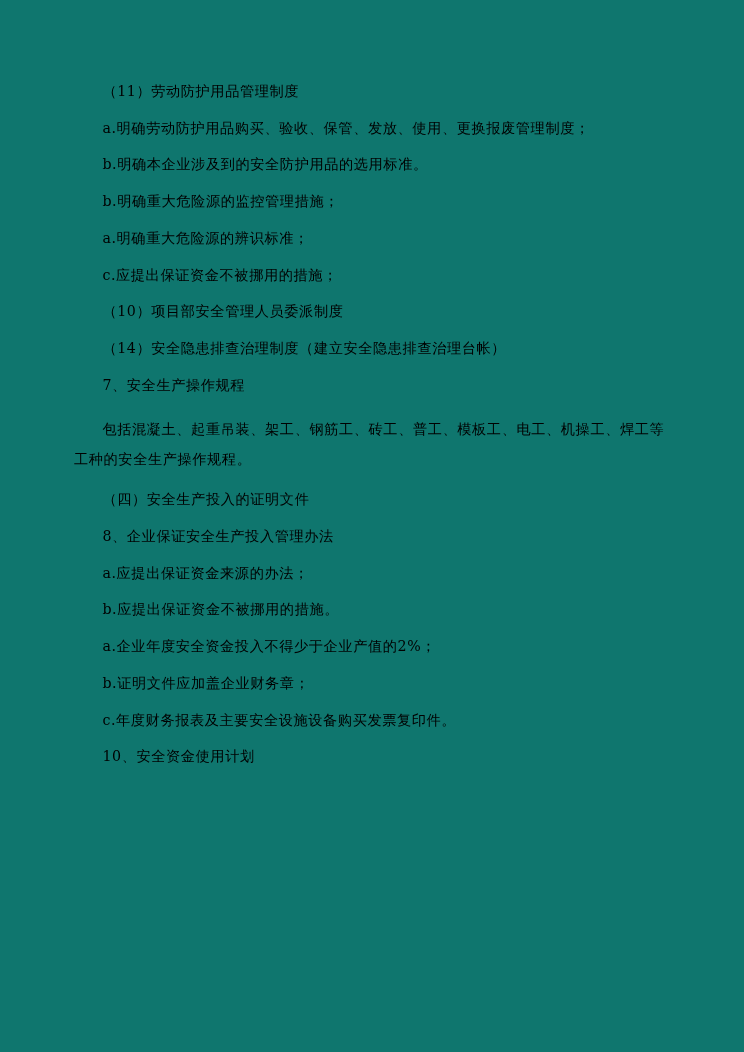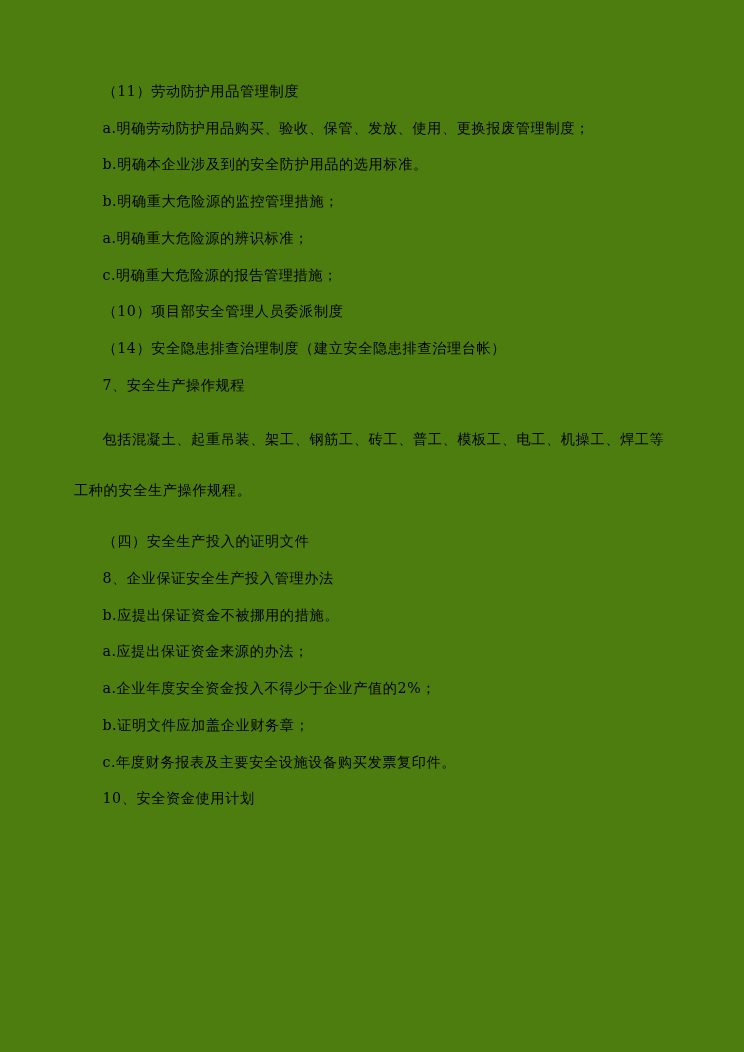--- a/index.html
+++ b/index.html
@@ -11,61 +11,61 @@
     width: 744px;
     height: 1052px;
     font-family: "DejaVu Serif", "Liberation Serif", serif;
     color: #000000;
     overflow: hidden;
   }
   .page {
     position: relative;
     width: 744px;
     height: 1052px;
-    background: #4d7c0f;
+    background: #0f766e;
     box-sizing: border-box;
     padding: 84px 74px 40px 74px;
   }
   .doc-body {
     font-size: 14.2px;
     line-height: 1.0;
   }
   .para {
     margin: 0 0 22.5px 0;
     text-indent: 2em;
     letter-spacing: 0.6px;
     white-space: pre-wrap;
     word-break: break-all;
   }
   .para.wrap {
     text-indent: 2em;
-    line-height: 51px;
+    line-height: 30px;
     margin-bottom: 18px;
   }
   .para:last-child {
     margin-bottom: 8px;
   }
 </style>
 </head>
 <body>
 
 <div class="page">
   <div class="doc-body">
     <p class="para">（11）劳动防护用品管理制度</p>
     <p class="para">a.明确劳动防护用品购买、验收、保管、发放、使用、更换报废管理制度；</p>
     <p class="para">b.明确本企业涉及到的安全防护用品的选用标准。</p>
     <p class="para">b.明确重大危险源的监控管理措施；</p>
     <p class="para">a.明确重大危险源的辨识标准；</p>
-    <p class="para">c.明确重大危险源的报告管理措施；</p>
+    <p class="para">c.应提出保证资金不被挪用的措施；</p>
     <p class="para">（10）项目部安全管理人员委派制度</p>
     <p class="para">（14）安全隐患排查治理制度（建立安全隐患排查治理台帐）</p>
     <p class="para">7、安全生产操作规程</p>
     <p class="para wrap">包括混凝土、起重吊装、架工、钢筋工、砖工、普工、模板工、电工、机操工、焊工等工种的安全生产操作规程。</p>
     <p class="para">（四）安全生产投入的证明文件</p>
     <p class="para">8、企业保证安全生产投入管理办法</p>
+    <p class="para">a.应提出保证资金来源的办法；</p>
     <p class="para">b.应提出保证资金不被挪用的措施。</p>
-    <p class="para">a.应提出保证资金来源的办法；</p>
     <p class="para">a.企业年度安全资金投入不得少于企业产值的2%；</p>
     <p class="para">b.证明文件应加盖企业财务章；</p>
     <p class="para">c.年度财务报表及主要安全设施设备购买发票复印件。</p>
     <p class="para">10、安全资金使用计划</p>
   </div>
 </div>
 
 </body></html>

